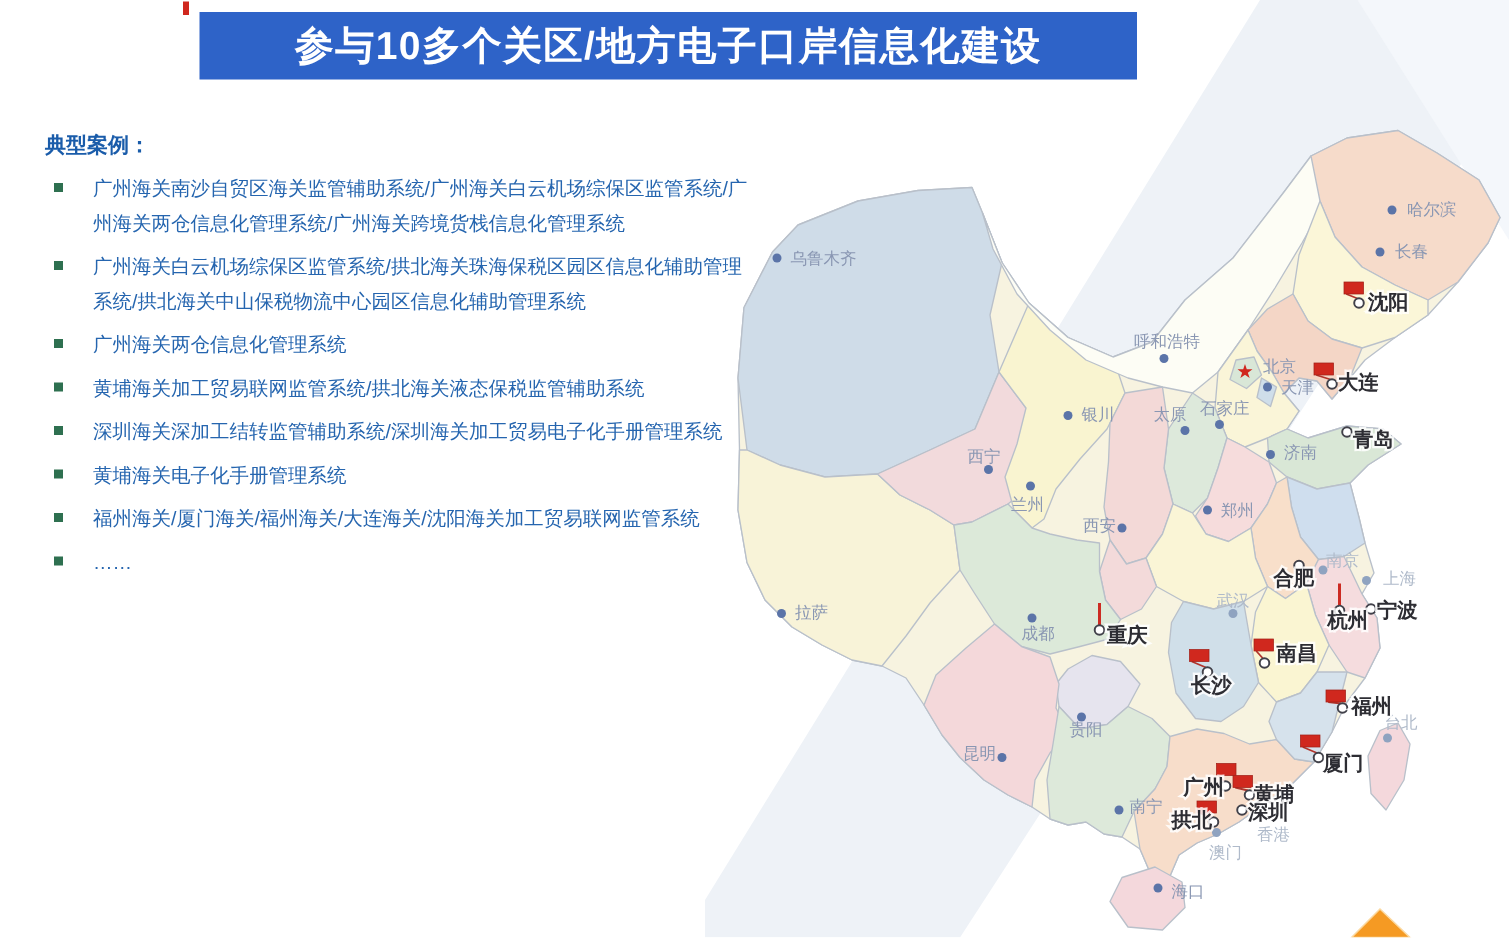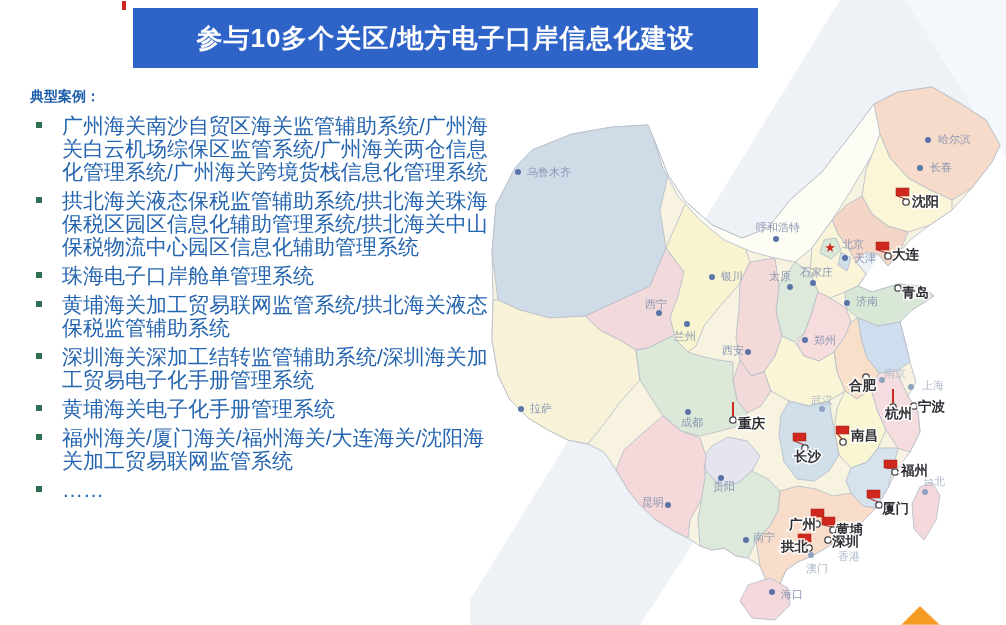--- a/index.html
+++ b/index.html
@@ -3,21 +3,21 @@
 <meta charset="utf-8">
 <style>
   html,body{margin:0;padding:0;}
   body{
     width:1006px;height:625px;position:relative;overflow:hidden;
     background:#ffffff;
     font-family:"Liberation Sans","DejaVu Sans",sans-serif;
   }
   
   .banner{
-    position:absolute;left:133px;top:8px;width:625px;height:60px;
+    position:absolute;left:133px;top:8px;width:625px;height:45px;
     background:var(--banner,#2E63C8);
     display:flex;align-items:center;justify-content:center;
   }
   .banner .title{
     color:#ffffff;font-size:26px;font-weight:bold;letter-spacing:1px;white-space:nowrap;
   }
   .corner-mark{
     position:absolute;left:122px;top:1px;width:4px;height:9px;
     background:var(--flag,#D0281E);
   }
@@ -29,21 +29,21 @@
     margin:0 0 8px 0;font-size:14px;font-weight:bold;color:#1A5CAA;
   }
   ul.case-list{list-style:none;margin:0;padding:0;}
   ul.case-list li{
     display:flex;align-items:flex-start;margin-bottom:6px;
   }
   ul.case-list .sq{
     flex:0 0 auto;width:6px;height:6px;background:#2E7050;margin:8px 20px 0 6px;
   }
   ul.case-list .txt{
-    font-size:21px;line-height:23px;color:#2565AF;
+    font-size:13px;line-height:23px;color:#2565AF;
   }
   
   svg.map{position:absolute;left:0;top:0;width:1006px;height:625px;z-index:1;}
   .prov{stroke:#b9c0ca;stroke-width:0.9;stroke-linejoin:round;}
   .lbl{font-size:11px;fill:#8A97B3;}
   .flbl{font-size:11px;fill:#AFBACA;}
   .blbl{font-size:13.5px;font-weight:bold;fill:#2D2D33;paint-order:stroke;stroke:rgba(255,255,255,.85);stroke-width:3px;}
   .dot{fill:#5B74A8;}
   .faintdot{fill:#8FA3C0;}
   .ring{fill:#ffffff;stroke:#41414A;stroke-width:1.3;}
@@ -64,25 +64,25 @@
 
 <div class="cases">
   <h2>典型案例：</h2>
   <ul class="case-list">
       <li>
         <span class="sq"></span>
         <span class="txt">广州海关南沙自贸区海关监管辅助系统/广州海关白云机场综保区监管系统/广州海关两仓信息化管理系统/广州海关跨境货栈信息化管理系统</span>
       </li>
       <li>
         <span class="sq"></span>
-        <span class="txt">拱北海关液态保税监管辅助系统/拱北海关珠海保税区园区信息化辅助管理系统/拱北海关中山保税物流中心园区信息化辅助管理系统</span>
-      </li>
-      <li>
-        <span class="sq"></span>
-        <span class="txt">珠海电子口岸舱单管理系统</span>
+        <span class="txt">广州海关白云机场综保区监管系统/拱北海关珠海保税区园区信息化辅助管理系统/拱北海关中山保税物流中心园区信息化辅助管理系统</span>
+      </li>
+      <li>
+        <span class="sq"></span>
+        <span class="txt">广州海关两仓信息化管理系统</span>
       </li>
       <li>
         <span class="sq"></span>
         <span class="txt">黄埔海关加工贸易联网监管系统/拱北海关液态保税监管辅助系统</span>
       </li>
       <li>
         <span class="sq"></span>
         <span class="txt">深圳海关深加工结转监管辅助系统/深圳海关加工贸易电子化手册管理系统</span>
       </li>
       <li>

